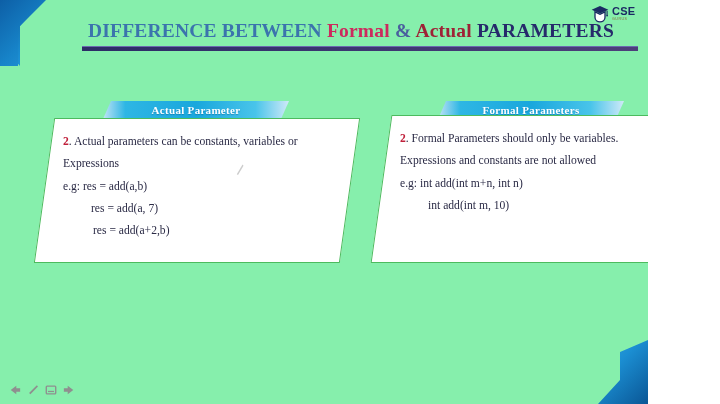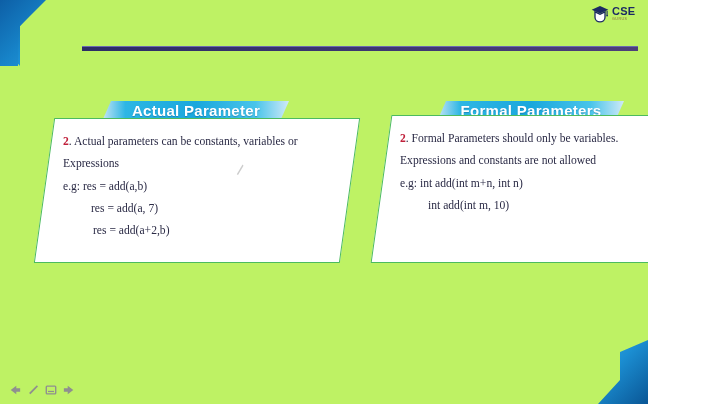--- a/index.html
+++ b/index.html
@@ -5,21 +5,21 @@
   html, body {
     margin: 0;
     padding: 0;
     background: #ffffff;
   }
   #slide {
     position: relative;
     width: 648px;
     height: 404px;
     overflow: hidden;
-    background: #bef264;
+    background: #86efac;
     font-family: "Liberation Serif", serif;
   }
 
   
   .corner-tl {
     position: absolute;
     left: 0; top: 0;
     width: 56px; height: 66px;
     background: linear-gradient(135deg, #0d5fa6 0%, #1784c9 55%, #2b9ddc 100%);
     clip-path: polygon(0 0, 46px 0, 46px 0, 18px 28px, 18px 66px, 0 66px);
@@ -97,23 +97,23 @@
   .banner {
     position: absolute;
     height: 18px;
     display: flex;
     align-items: center;
     justify-content: center;
     background: linear-gradient(90deg,#bfe3f5 0%, #2eb6e4 12%, #19a7dd 50%, #49c4ea 82%, #cfe9f7 100%);
     clip-path: polygon(8px 0, 100% 0, calc(100% - 8px) 100%, 0 100%);
   }
   .banner span {
-    font-family: Liberation Sans, sans-serif;
+    font-family: Liberation Serif, serif;
     font-weight: bold;
-    font-size: 15px;
+    font-size: 11px;
     color: #ffffff;
     letter-spacing: 0.3px;
     text-shadow: 0 1px 1px rgba(0,60,110,0.35);
     white-space: nowrap;
   }
   #banner-actual { left: 103px; top: 101px; width: 186px; }
   #banner-formal { left: 438px; top: 101px; width: 186px; }
 
   
   .pbox {
@@ -188,20 +188,27 @@
         <path d="M20.5 9 L20.5 14" stroke="#1b2a63" stroke-width="1.3" fill="none"></path>
         <circle cx="20.5" cy="14.8" r="1.1" fill="#1b2a63"></circle>
       </svg>
     </span>
     <span class="logo-text-wrap">
       <span class="logo-cse">CSE</span>
       <span class="logo-sub">GURUS</span>
     </span>
   </div>
 
+  <div class="title">
+    <span class="t-blue">DIFFERENCE BETWEEN </span>
+    <span class="t-pink">Formal</span>
+    <span class="t-amp"> &amp; </span>
+    <span class="t-maroon">Actual</span>
+    <span class="t-navy"> PARAMETERS</span>
+  </div>
   <div class="title-rule"></div>
 
   <div class="banner" id="banner-actual">
     <span>Actual Parameter</span>
   </div>
 
   <div class="banner" id="banner-formal">
     <span>Formal Parameters</span>
   </div>
 

